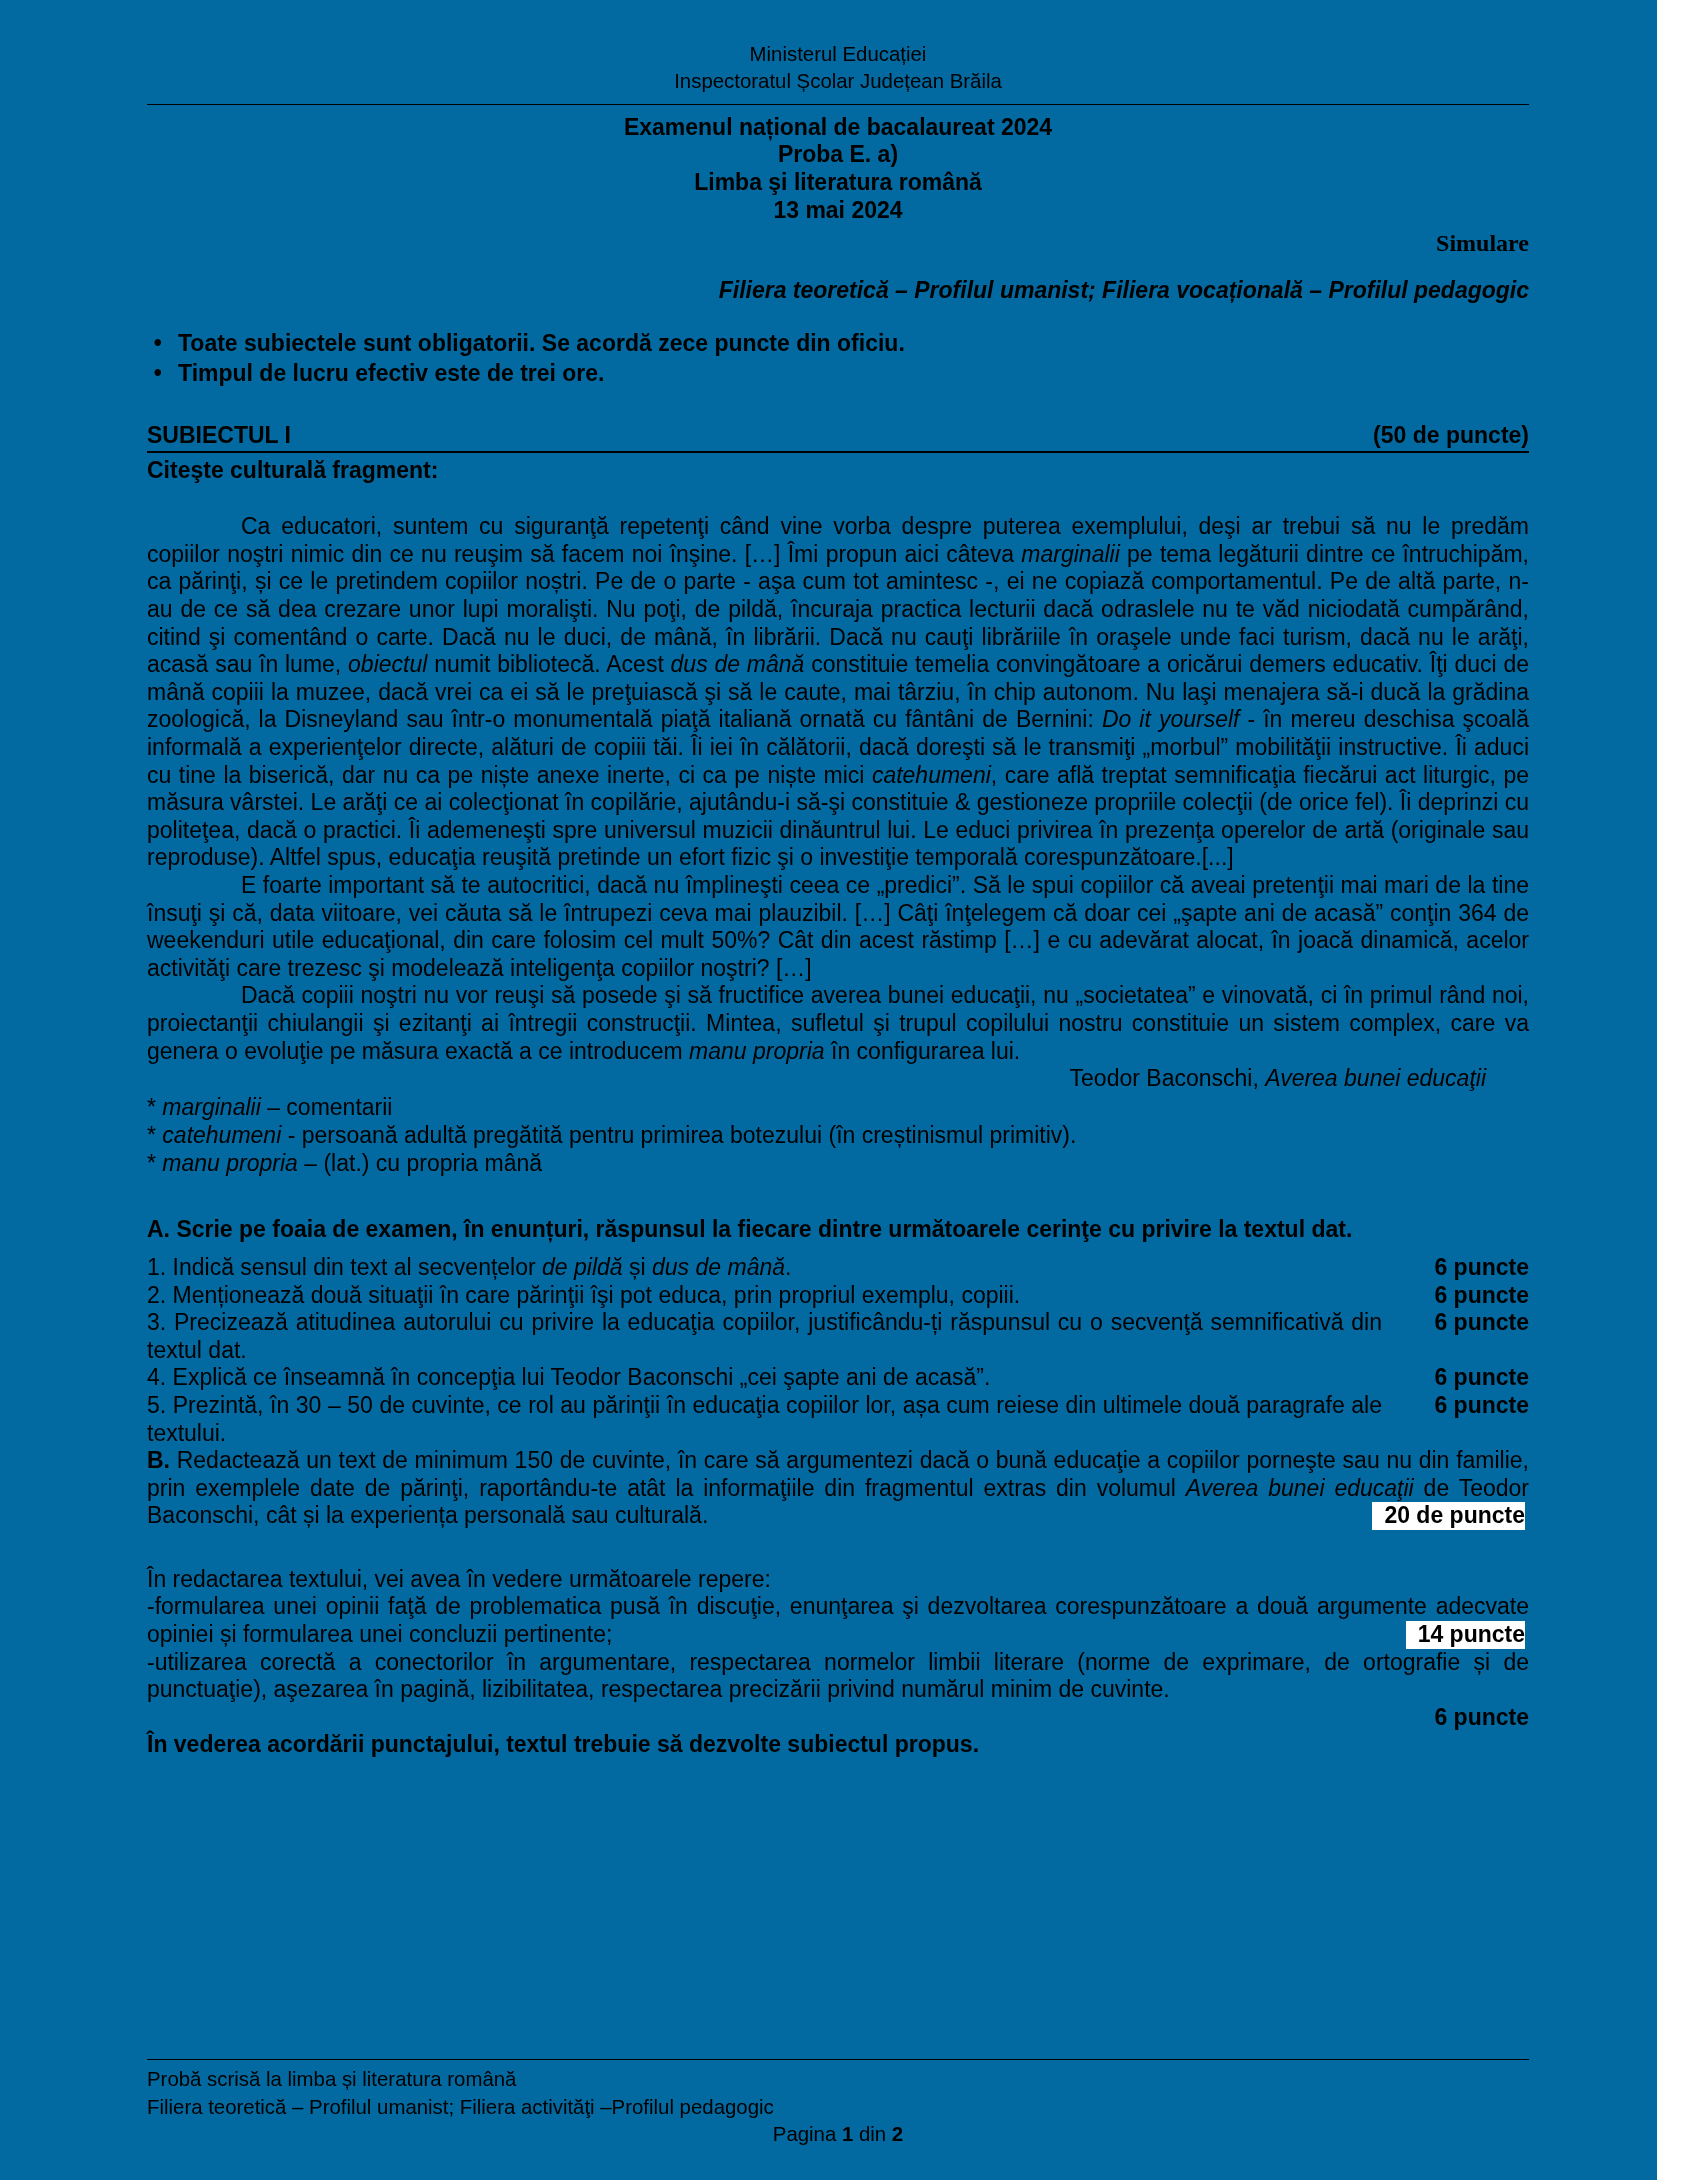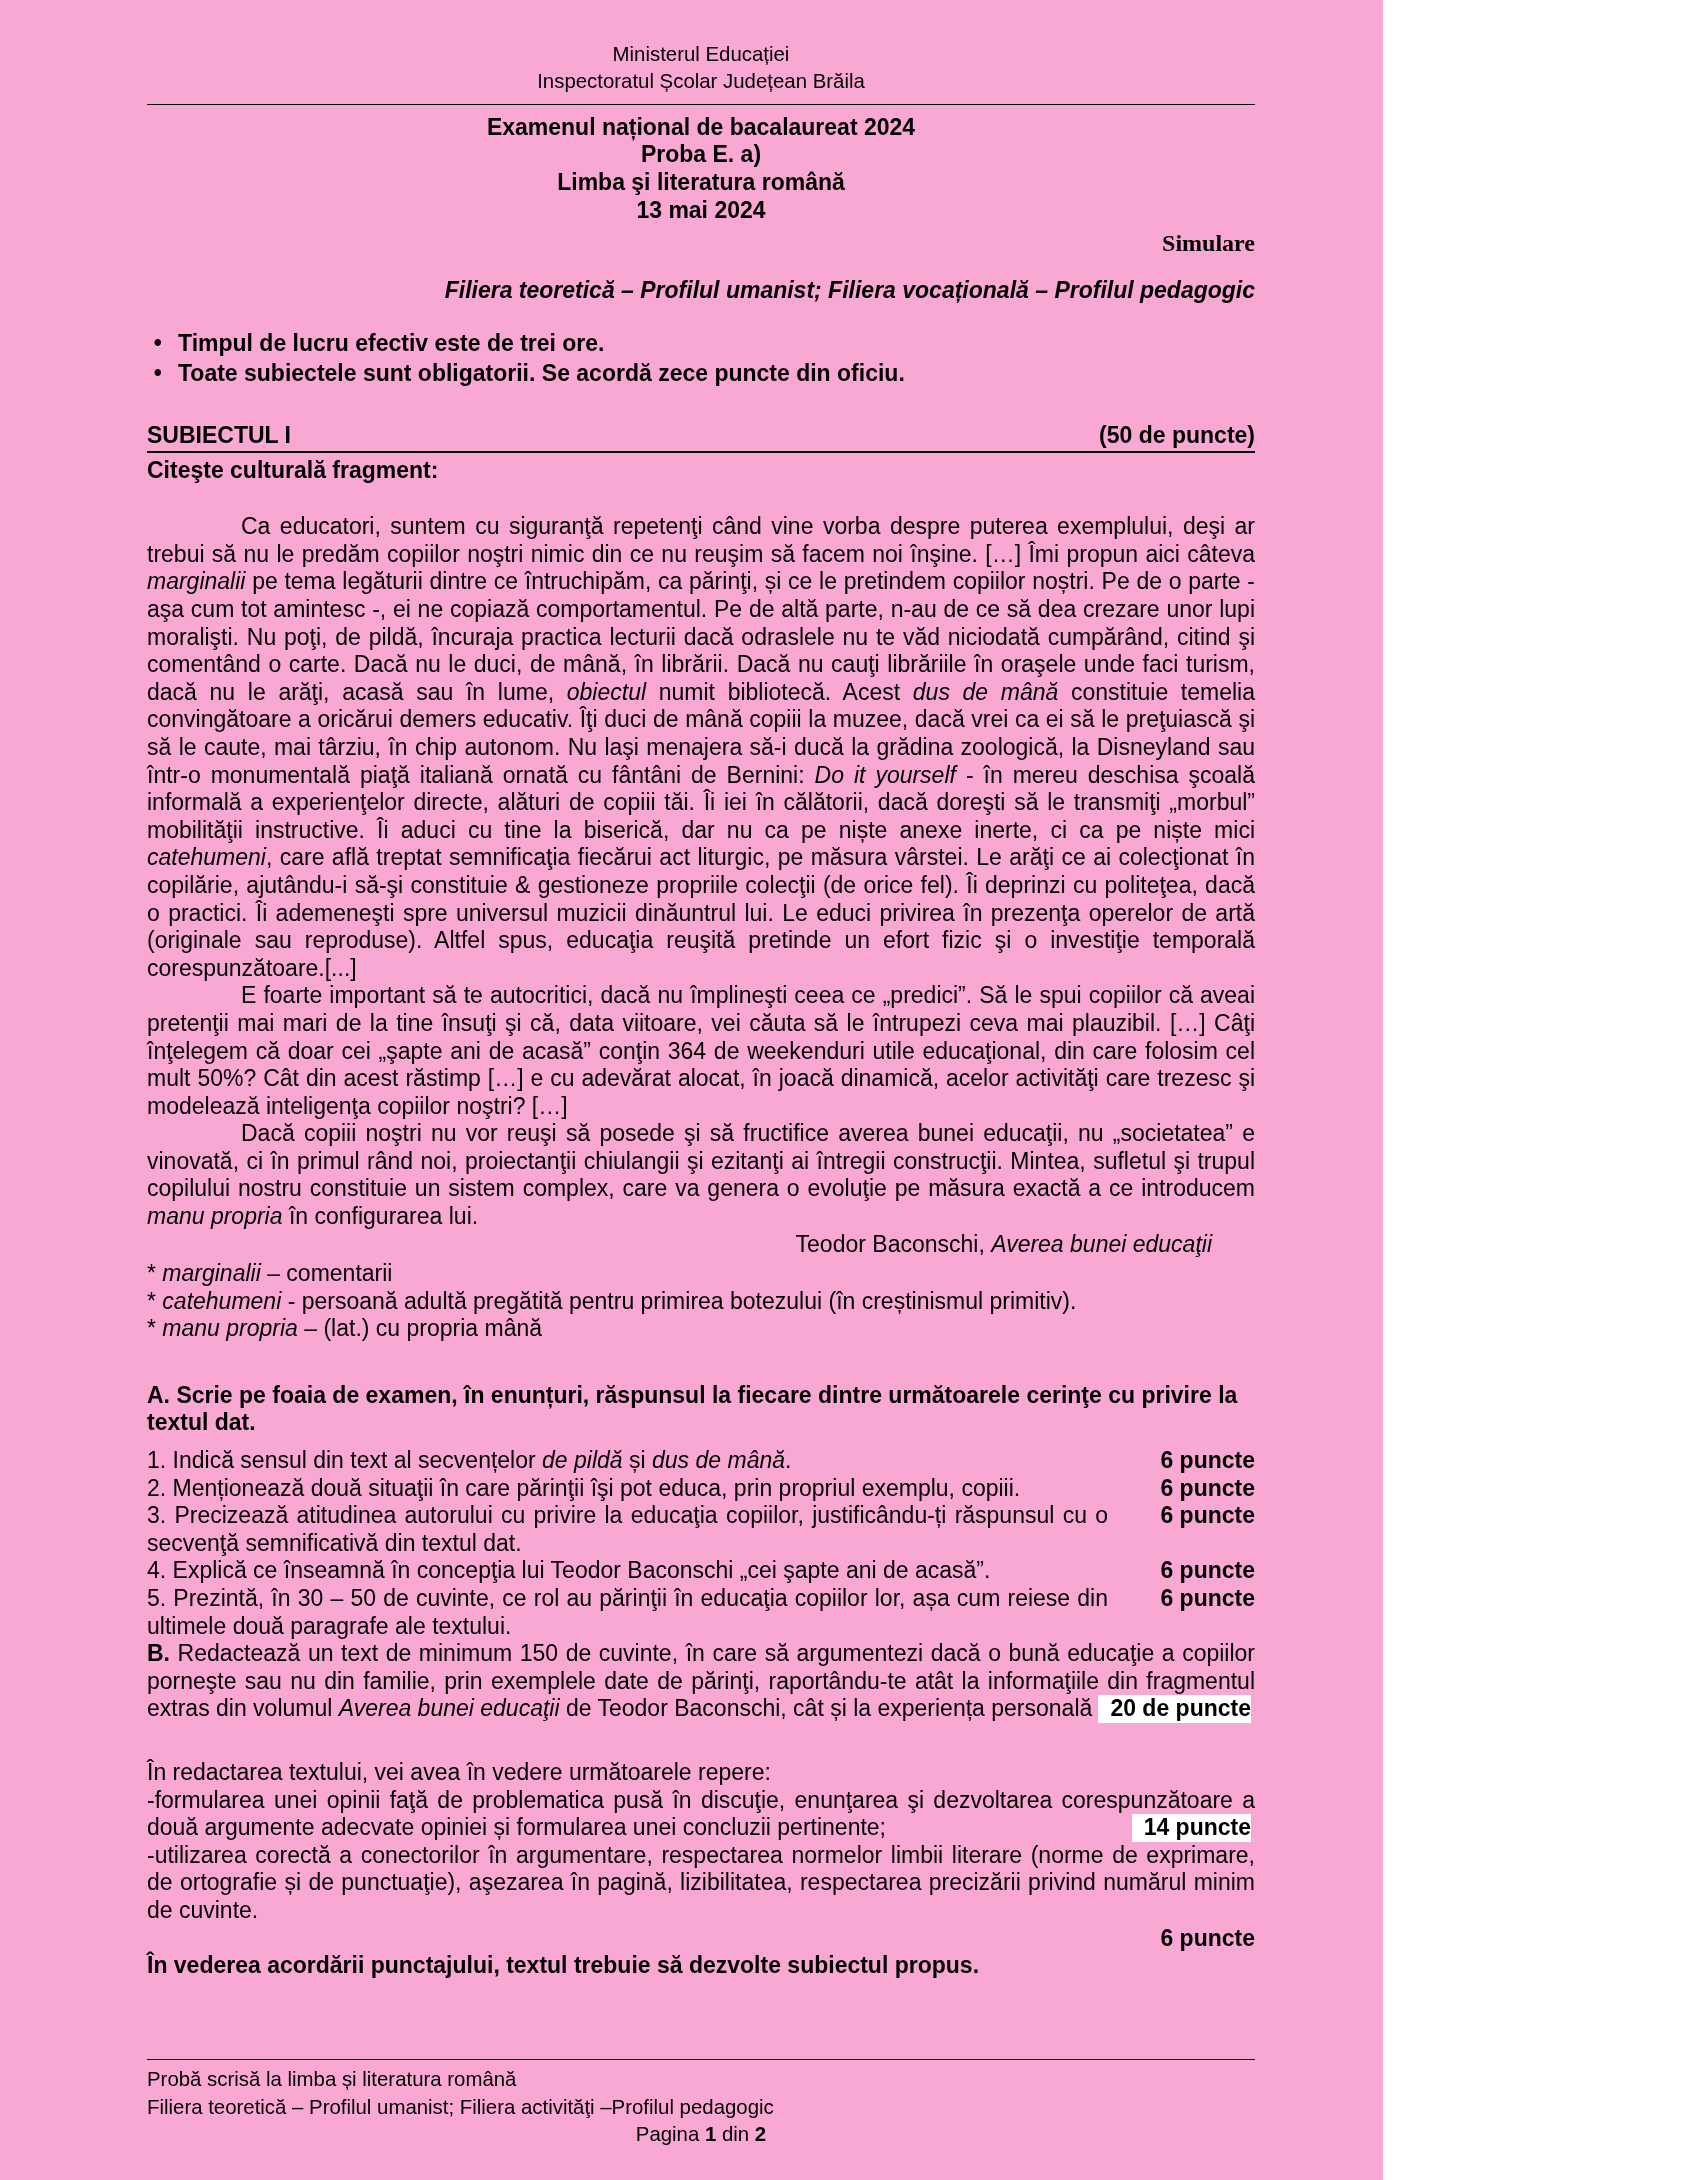--- a/index.html
+++ b/index.html
@@ -1,20 +1,20 @@
 <!DOCTYPE html>
 <html style="font-size:13.6px"><head>
 <meta charset="utf-8">
 <style>
   html, body { margin:0; padding:0; background:#ffffff; }
   .page {
     position:relative;
-    width:1383px; height:2181px;
+    width:1657px; height:2181px;
     box-sizing:border-box;
-    background:#f9a8d4; color:#000000;
+    background:#0369a1; color:#000000;
     font-family:"Liberation Sans", sans-serif;
     font-size:23px; line-height:1.2;
     padding:41px 128px 0 147px;
     overflow:hidden;
   }
   p { margin:0; }
   .center { text-align:center; }
   .right { text-align:right;font-family:Liberation Serif, serif; }
   .bold { font-weight:bold; }
   .italic { font-style:italic; }
@@ -60,22 +60,22 @@
     <div class="center bold">Examenul național de bacalaureat 2024</div>
     <div class="center bold">Proba E. a)</div>
     <div class="center bold">Limba şi literatura română</div>
     <div class="center bold">13 mai 2024</div>
   </div>
 
   <div class="right bold session-label">Simulare</div>
   <div class="bold italic filiera">Filiera teoretică – Profilul umanist; Filiera vocațională – Profilul pedagogic</div>
 
   <ul class="instructions">
+    <li>Toate subiectele sunt obligatorii. Se acordă zece puncte din oficiu.</li>
     <li>Timpul de lucru efectiv este de trei ore.</li>
-    <li>Toate subiectele sunt obligatorii. Se acordă zece puncte din oficiu.</li>
   </ul>
 
   <div class="subiect-row">
     <span>SUBIECTUL I</span>
     <span>(50 de puncte)</span>
   </div>
   <div class="intro-line">Citeşte culturală fragment:</div>
 
   <div class="fragment">
     <p class="frag-p"><span>Ca educatori, suntem cu siguranţă repetenţi când vine vorba despre puterea exemplului, deşi ar trebui să nu le predăm copiilor noştri nimic din ce nu reuşim să facem noi înşine. […] Îmi propun aici câteva </span><span style="font-style: italic;">marginalii</span><span> pe tema legăturii dintre ce întruchipăm, ca părinţi, și ce le pretindem copiilor noștri. Pe de o parte - aşa cum tot amintesc -, ei ne copiază comportamentul. Pe de altă parte, n-au de ce să dea crezare unor lupi moralişti. Nu poţi, de pildă, încuraja practica lecturii dacă odraslele nu te văd niciodată cumpărând, citind şi comentând o carte. Dacă nu le duci, de mână, în librării. Dacă nu cauţi librăriile în oraşele unde faci turism, dacă nu le arăţi, acasă sau în lume, </span><span style="font-style: italic;">obiectul</span><span> numit bibliotecă. Acest </span><span style="font-style: italic;">dus de mână</span><span> constituie temelia convingătoare a oricărui demers educativ. Îţi duci de mână copiii la muzee, dacă vrei ca ei să le preţuiască şi să le caute, mai târziu, în chip autonom. Nu laşi menajera să-i ducă la grădina zoologică, la Disneyland sau într-o monumentală piaţă italiană ornată cu fântâni  de Bernini: </span><span style="font-style: italic;">Do it yourself</span><span> - în mereu deschisa şcoală informală a experienţelor directe, alături de copiii tăi. Îi iei în călătorii, dacă doreşti să le transmiţi „morbul” mobilităţii instructive. Îi aduci cu tine la biserică, dar nu ca pe niște anexe inerte, ci ca pe niște mici </span><span style="font-style: italic;">catehumeni</span><span>, care află treptat semnificaţia fiecărui act liturgic, pe măsura vârstei. Le arăţi ce ai colecţionat în copilărie, ajutându-i să-şi constituie &amp; gestioneze propriile colecţii (de orice fel). Îi deprinzi cu politeţea, dacă o practici. Îi ademeneşti spre universul muzicii dinăuntrul lui. Le educi privirea în prezenţa operelor de artă (originale sau reproduse). Altfel spus, educaţia reuşită pretinde un efort fizic şi o investiţie temporală corespunzătoare.[...]</span></p>

